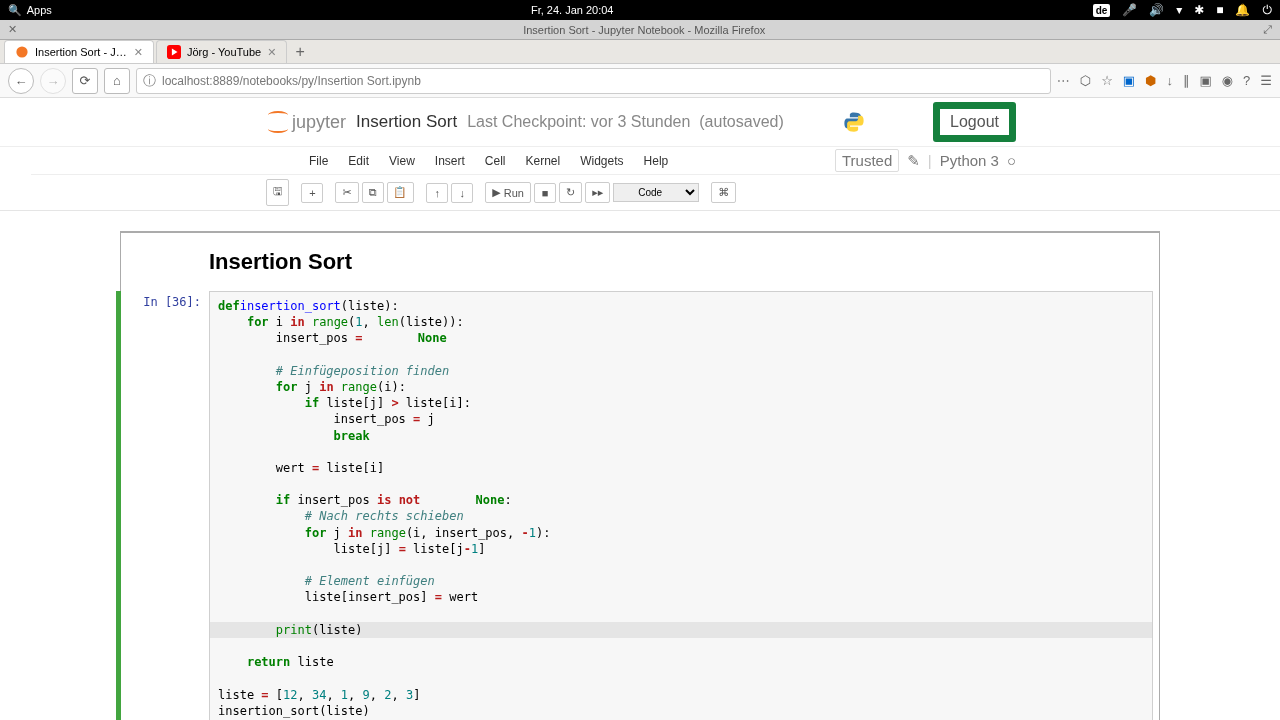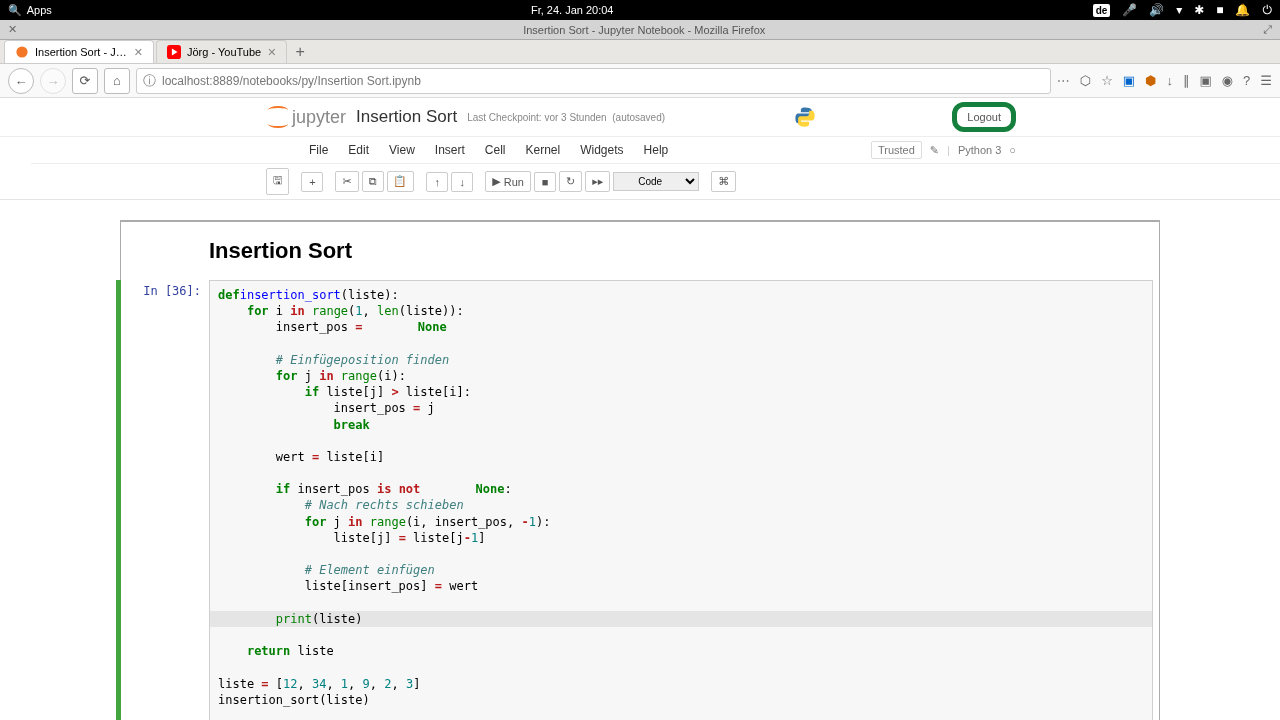--- a/index.html
+++ b/index.html
@@ -33,27 +33,27 @@
 .nav-right { display: flex; gap: 10px; align-items: center; color: #666; }
 
 .notebook-header { display: flex; align-items: center; padding: 4px 16px; gap: 10px; border-bottom: 1px solid #eee; }
 .jupyter-logo { display: flex; align-items: center; }
 .jupyter-logo .orbit { width: 28px; height: 28px; position: relative; }
 .jupyter-logo .orbit::before, .jupyter-logo .orbit::after { content: ''; position: absolute; left: 4px; right: 4px; height: 6px; border-radius: 50%; }
 .jupyter-logo .orbit::before { top: 3px; border-top: 2.5px solid #f37726; }
 .jupyter-logo .orbit::after { bottom: 3px; border-bottom: 2.5px solid #f37726; }
 .jupyter-text { color: #888; font-size: 18px; font-weight: normal; }
 .nb-name { font-size: 17px; color: #333; }
-.checkpoint { font-size: 10px; color: #888; }
-.logout { margin-left: auto; border: 5px solid #15803d; padding: 4px 10px; border-radius: 12px; font-size: 11px; color: #555; background: #fff; }
+.checkpoint { font-size: 16px; color: #888; }
+.logout { margin-left: auto; border: 7px solid #15803d; padding: 4px 10px; border-radius: 3px; font-size: 16px; color: #555; background: #fff; }
 .py-icon { width: 22px; height: 22px; margin-left: auto; margin-right: 8px; }
 
 .menu-bar { display: flex; align-items: center; padding: 2px 12px; border-bottom: 1px solid #eee; font-size: 12px; color: #333; margin-left: 31px; }
 .menu-bar .menu-item { padding: 4px 10px; }
-.menu-right { margin-left: auto; display: flex; align-items: center; gap: 8px; font-size: 11px; color: #777; }
+.menu-right { margin-left: auto; display: flex; align-items: center; gap: 8px; font-size: 15px; color: #777; }
 .trusted { border: 1px solid #ddd; padding: 2px 6px; border-radius: 2px; }
 
 .toolbar { display: flex; align-items: center; padding: 4px 12px; gap: 3px; border-bottom: 1px solid #e5e5e5; }
 .tbtn { border: 1px solid #ccc; background: #fff; padding: 3px 6px; font-size: 11px; border-radius: 2px; color: #555; min-width: 22px; text-align: center; }
 .run-btn { display: flex; align-items: center; gap: 3px; }
 .cell-type { border: 1px solid #ccc; font-size: 10px; padding: 2px 20px; min-width: 70px; }
 
 .notebook-body { padding: 20px 120px; background: #fff; overflow-y: auto; height: calc(720px - 20px - 20px - 24px - 34px - 42px - 26px - 30px); }
 .nb-container { border: 1px solid #ababab; border-top: 2px solid #ababab; background: #fff; padding: 12px 0; }
 h1.cell-title { font-size: 22px; font-weight: bold; padding: 4px 0 16px 88px; }

